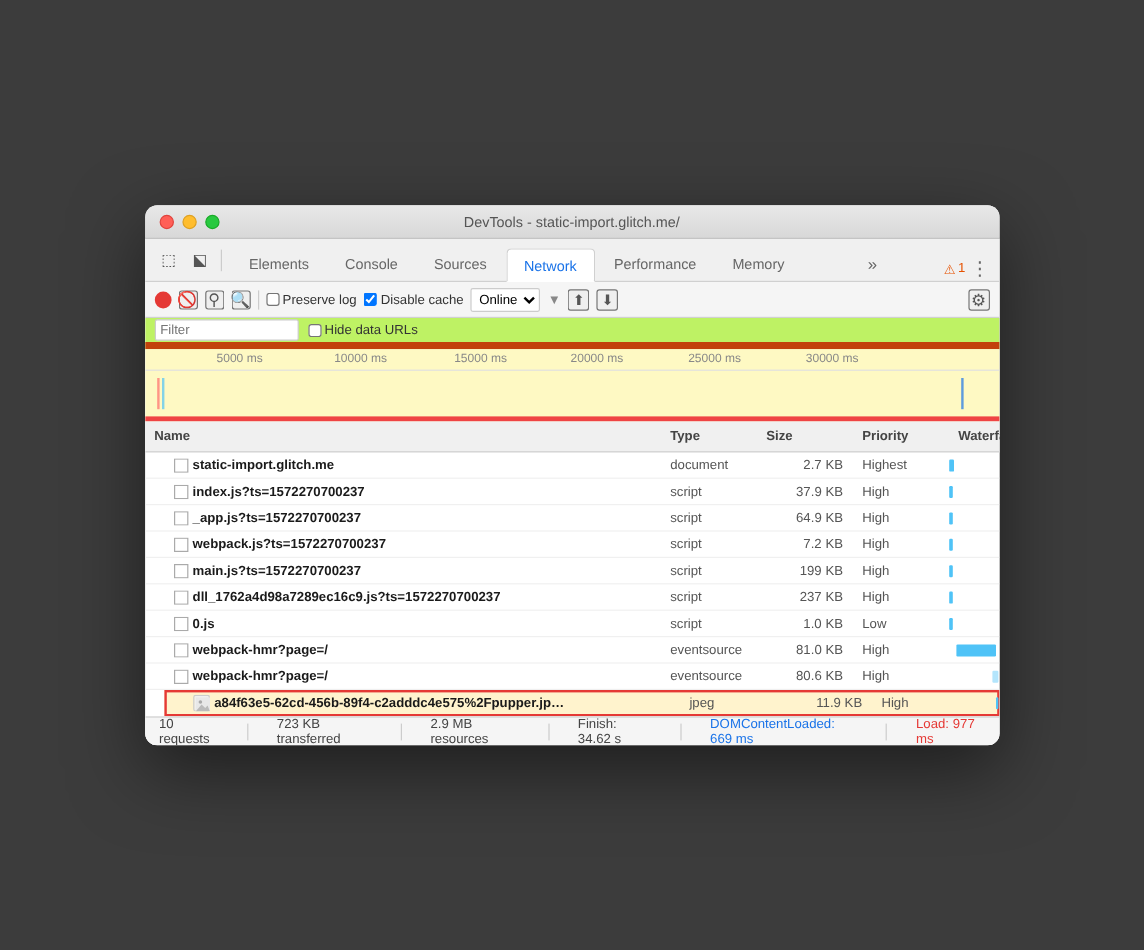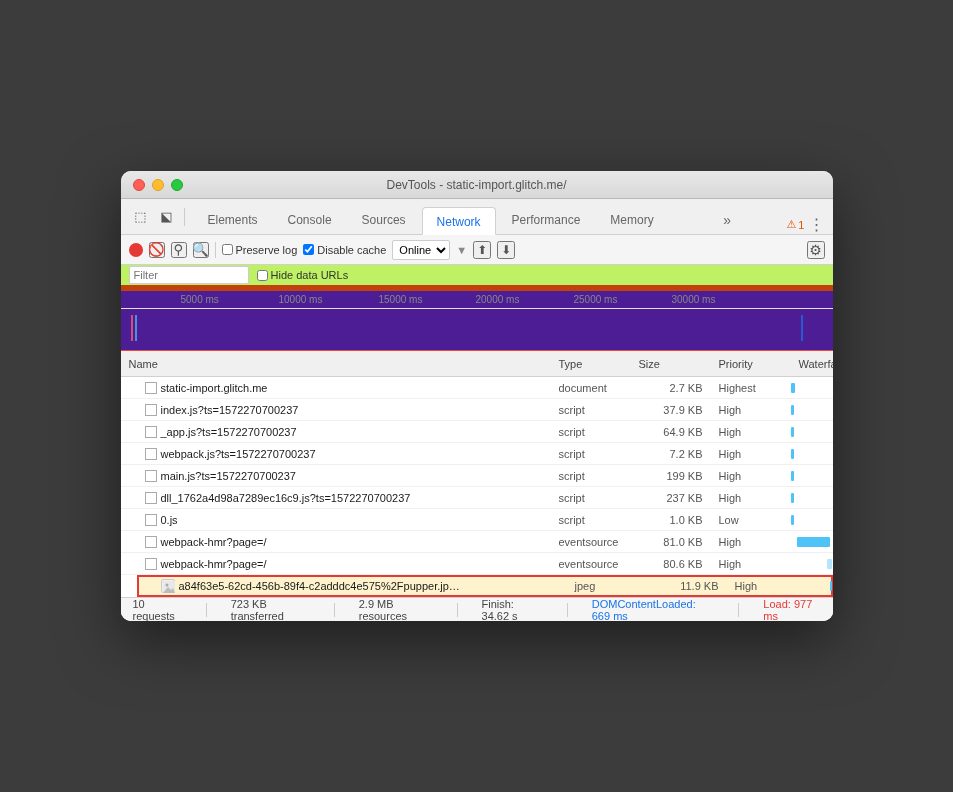--- a/index.html
+++ b/index.html
@@ -199,22 +199,22 @@
       color: #555;
       user-select: none;
     }
     .type-btn.active {
       background: #1a73e8;
       color: white;
       border-radius: 10px;
     }
     .timeline-area {
       height: 60px;
-      background: #4c1d95;
-      border-bottom: 1px solid #ef4444;
+      background: #fef9c3;
+      border-bottom: 4px solid #ef4444;
       position: relative;
       overflow: hidden;
     }
     .timeline-ruler {
       height: 18px;
       border-bottom: 1px solid #e0e0e0;
       display: flex;
       align-items: center;
       padding: 0 8px;
       font-size: 10px;
@@ -232,21 +232,21 @@
       position: relative;
     }
     .table-header {
       display: flex;
       align-items: center;
       height: 26px;
       background: #f0f0f0;
       border-bottom: 1px solid #d0d0d0;
       font-size: 11px;
       color: #444;
-      font-weight: 400;
+      font-weight: 700;
     }
     .th-name { width: 430px; padding: 0 8px; flex-shrink: 0; }
     .th-type { width: 80px; padding: 0 8px; flex-shrink: 0; }
     .th-size { width: 80px; padding: 0 8px; flex-shrink: 0; }
     .th-priority { width: 80px; padding: 0 8px; flex-shrink: 0; }
     .th-waterfall { flex: 1; padding: 0 8px; display: flex; align-items: center; gap: 4px; cursor: pointer; }
     .table-body {
       overflow-y: auto;
       flex: 1;
     }
@@ -260,21 +260,21 @@
     }
     .table-row.highlighted {
       background: #fff3cd;
       outline: 2px solid #e53935;
       outline-offset: -2px;
       margin-left: 16px;
     }
     .td-name {
       width: 430px; padding: 0 24px; flex-shrink: 0;
       overflow: hidden; text-overflow: ellipsis; white-space: nowrap;
-      display: flex; align-items: center; gap: 4px; color: #1a1a1a;
+      display: flex; align-items: center; gap: 4px; color: #1a1a1a; font-weight: bold;
     }
     .td-type { width: 80px; padding: 0 8px; flex-shrink: 0; color: #555; overflow: hidden; text-overflow: ellipsis; white-space: nowrap; }
     .td-size { width: 80px; padding: 0 8px; flex-shrink: 0; color: #555; text-align: right; }
     .td-priority { width: 80px; padding: 0 8px; flex-shrink: 0; color: #555; }
     .td-waterfall { flex: 1; padding: 0 4px; position: relative; height: 100%; }
     .file-icon {
       width: 12px; height: 12px; flex-shrink: 0;
       border: 1px solid #aaa; background: #fff;
       display: inline-block;
     }

